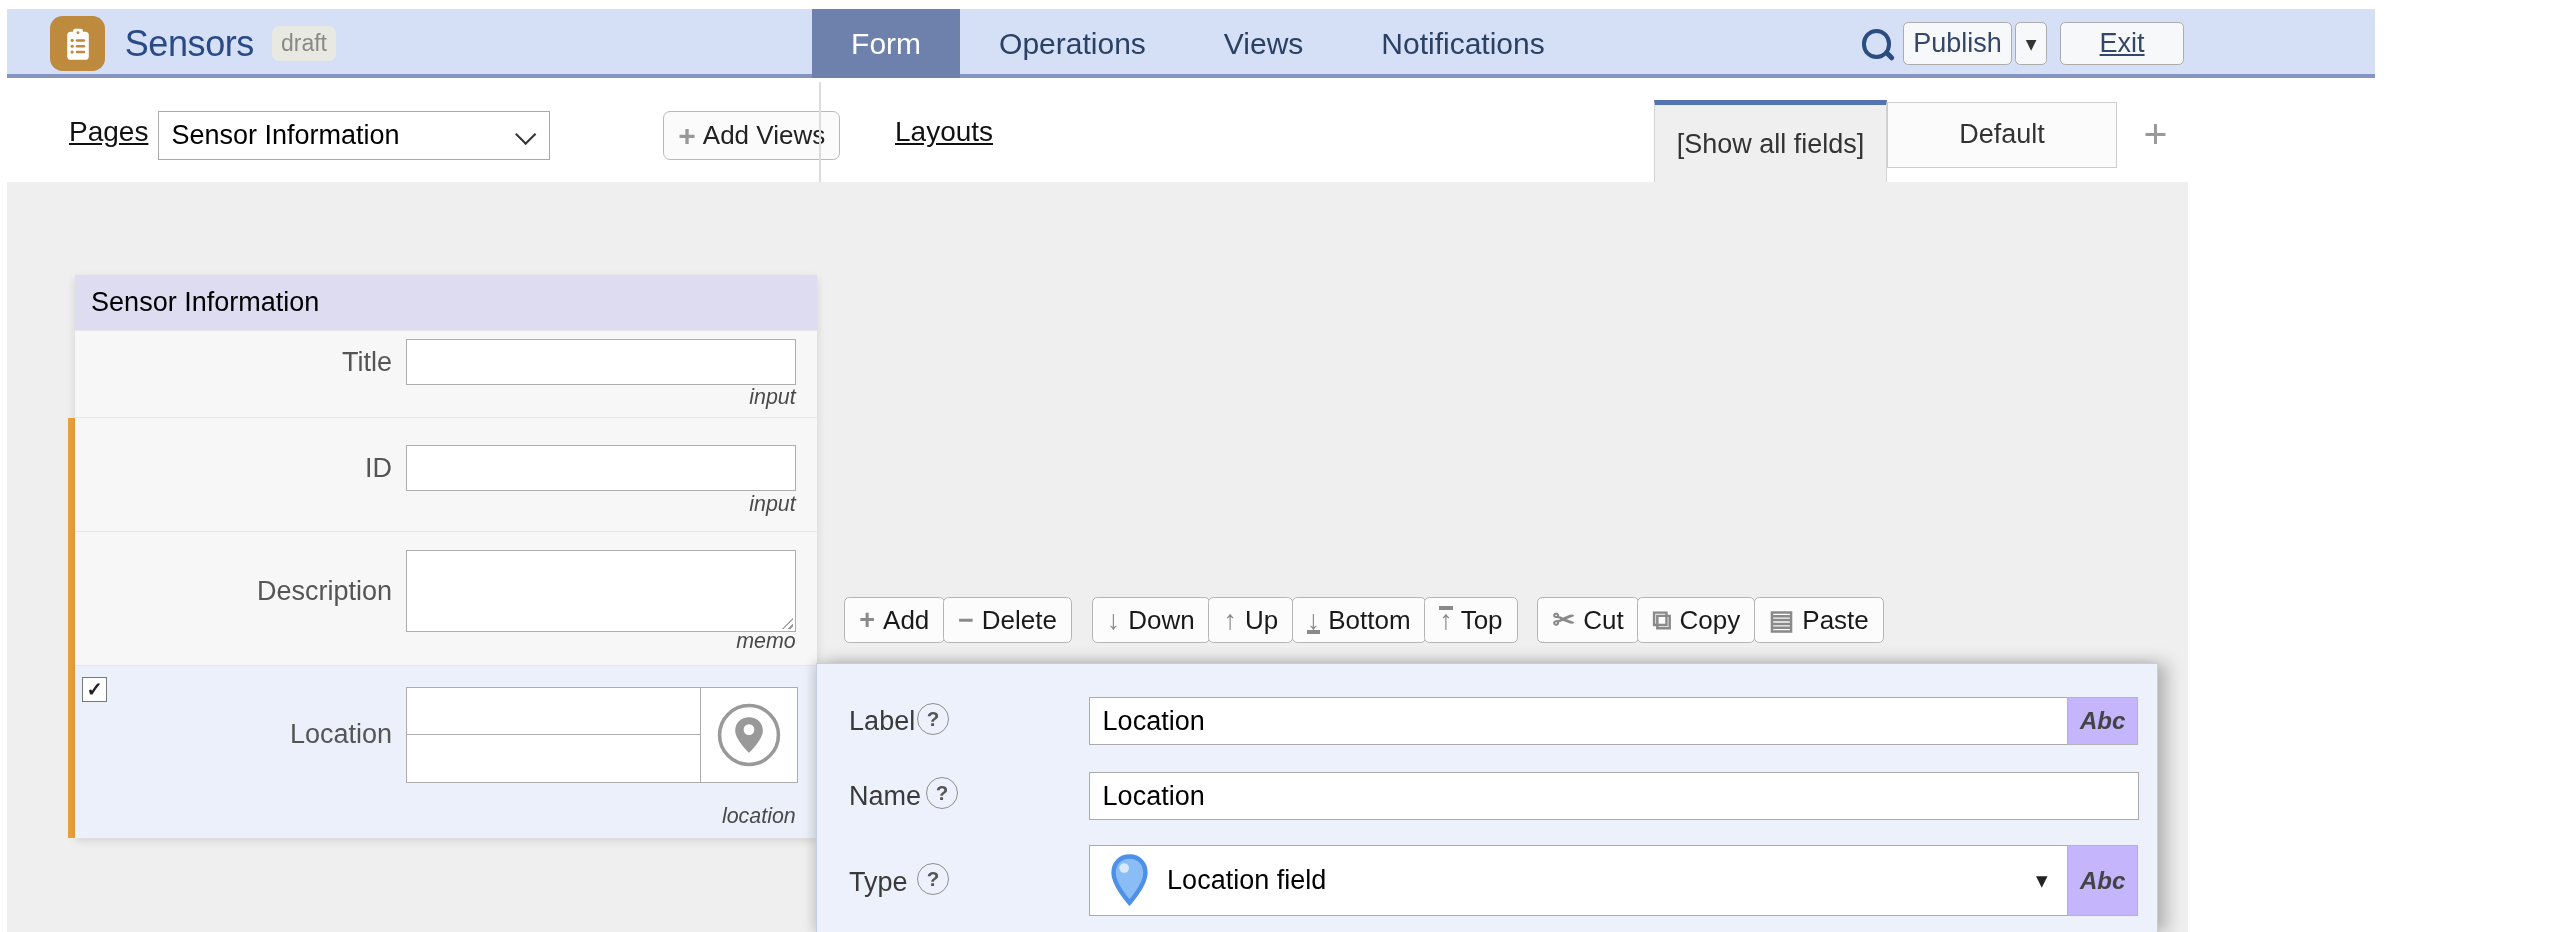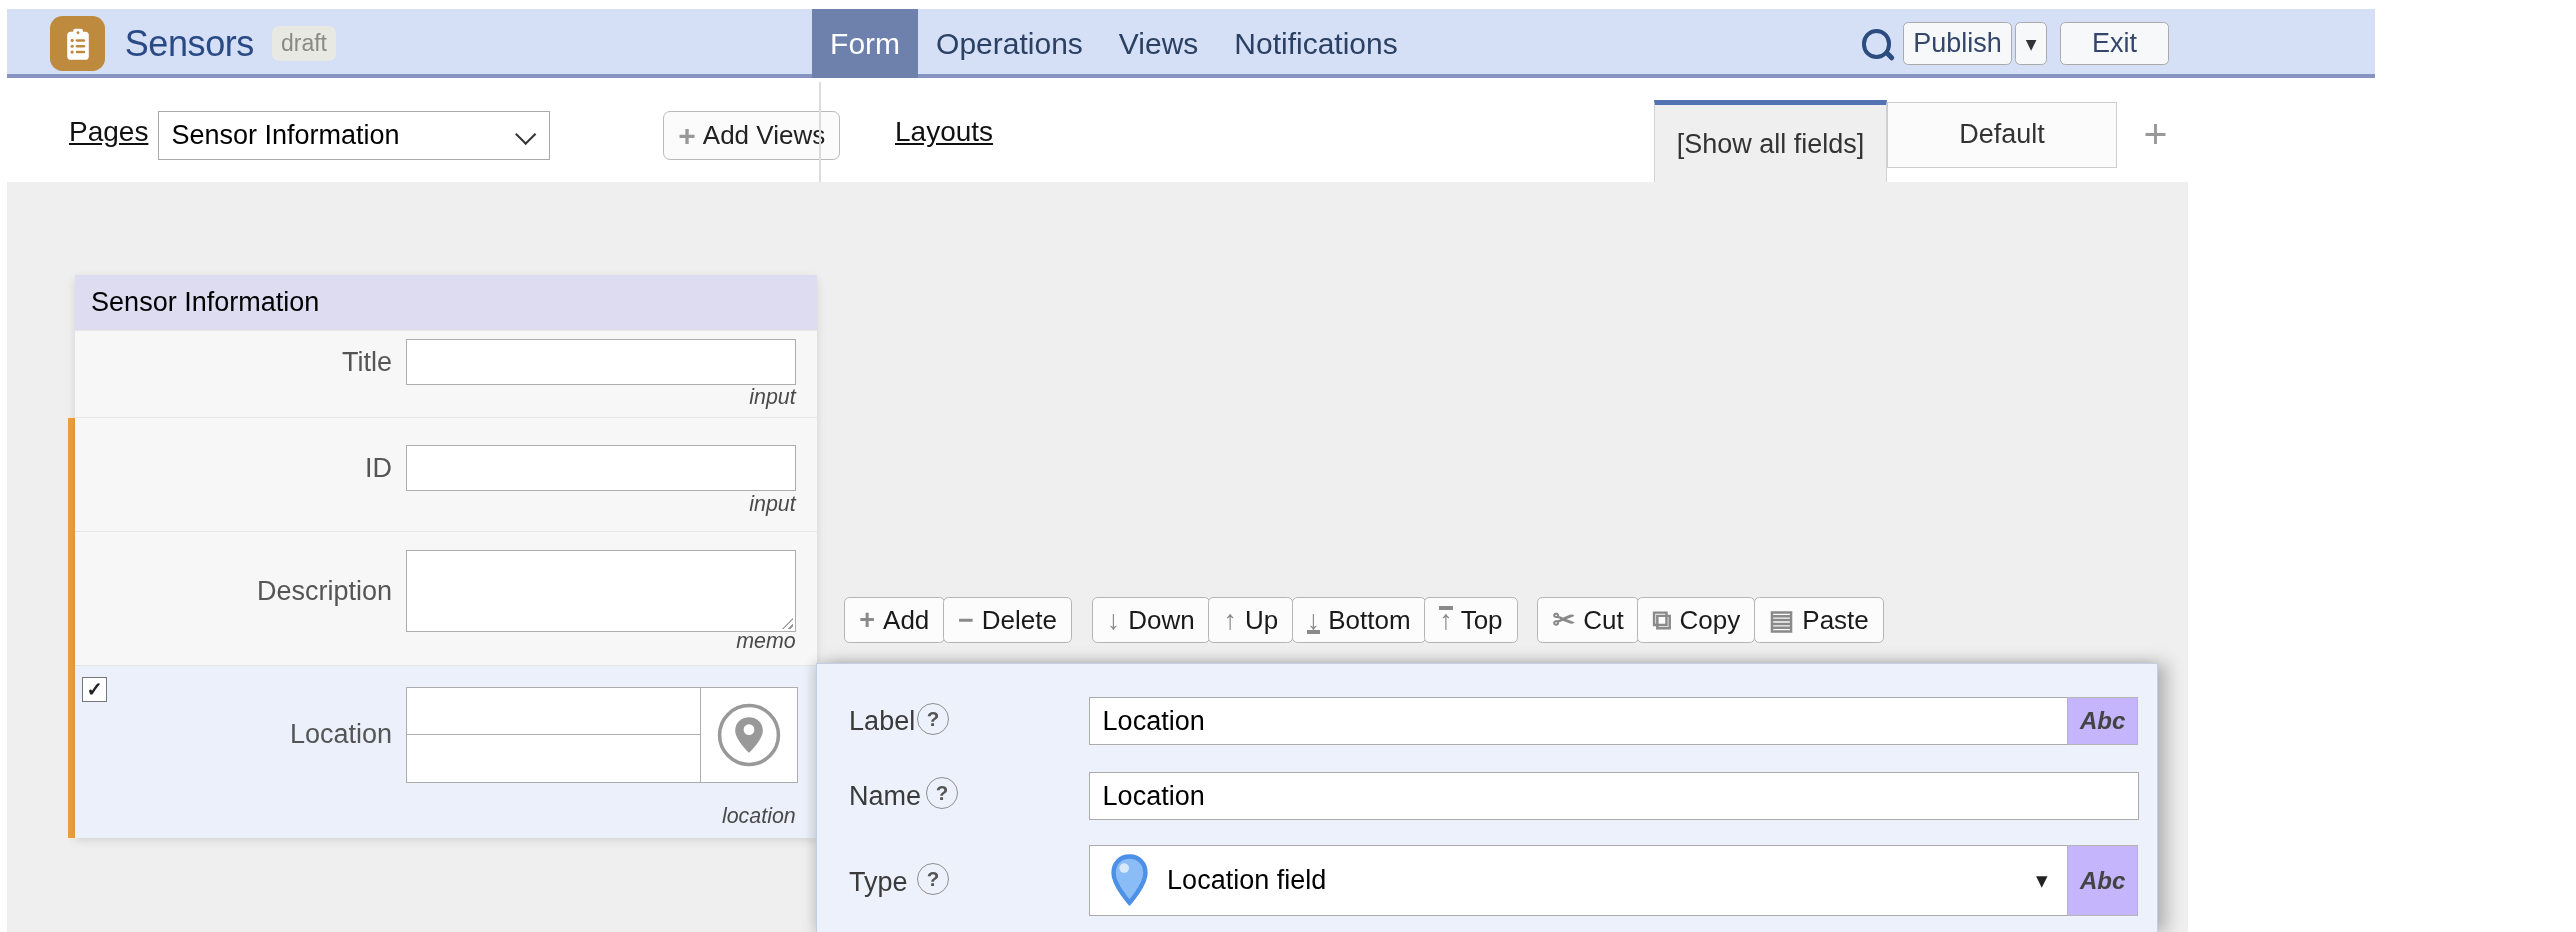--- a/index.html
+++ b/index.html
@@ -10,34 +10,34 @@
   
   .topbar { position:absolute; left:7.1px; top:9px; width:2368px; height:69px;
     background:#D5DFF5; border-bottom:4.5px solid #8694C2; }
   .brand { position:absolute; left:43px; top:0; height:69px; display:flex; align-items:center; }
   .app-icon { width:55px; height:55px; border-radius:12.5px; background:#BE8A3E;
     display:flex; align-items:center; justify-content:center; }
   .app-title { margin-left:19.6px; font-size:36px; color:#2A4A85; letter-spacing:-0.4px; }
   .badge { margin-left:18px; background:#E9E9E4; color:#8A8A84; font-size:23px;
     padding:3.6px 9px; border-radius:7px; }
   .nav-tabs { position:absolute; left:805px; top:0; height:69px; display:flex; }
-  .nav-tab { height:69px; display:flex; align-items:center; padding:0 18px;
+  .nav-tab { height:69px; display:flex; align-items:center; padding:0 39px;
     font-size:30px; color:#2B4163; cursor:pointer; }
   .nav-tab.active { background:#6E81AD; color:#fff; }
   .search { position:absolute; left:1853px; top:18.7px; width:36px; height:36px; }
   .search::before { content:""; position:absolute; left:1.8px; top:1.8px; width:21.4px; height:21.4px;
     border:4.5px solid #2B4C7E; border-radius:50%; }
   .search::after { content:""; position:absolute; left:24px; top:25px; width:10.7px; height:5.3px;
     background:#2B4C7E; border-radius:2.7px; transform:rotate(45deg); }
   .tb-btn { position:absolute; top:13.4px; height:43px; background:#F7F8F9;
     border:1.8px solid #ABABAB; border-radius:5.3px; color:#34476B; font-size:27px;
     display:flex; align-items:center; justify-content:center; cursor:pointer; }
   .btn-publish { left:1896px; width:109px; }
   .btn-pub-caret { left:2008px; width:32px; font-size:21.4px; color:#333; }
-  .btn-exit { left:2053px; width:109px; }
+  .btn-exit { left:2053px; width:124px;text-decoration:underline; }
 
   
   .subbar { position:absolute; left:0; top:82px; width:2576px; height:101px; background:#fff; }
   .link { font-size:28px; color:#111; text-decoration:underline; cursor:pointer; }
   .lnk-pages { position:absolute; left:69px; top:34px; }
   .page-select { position:absolute; left:158px; top:29px; width:392px; height:49px;
     background:#fff; border:1.8px solid #A9A9A9; font-size:27px; color:#000;
     display:flex; align-items:center; padding-left:12.5px; cursor:pointer; }
   .page-select::after { content:""; position:absolute; right:16px; top:15px; width:13.4px; height:13.4px;
     border-right:2.7px solid #333; border-bottom:2.7px solid #333; transform:rotate(45deg); }

